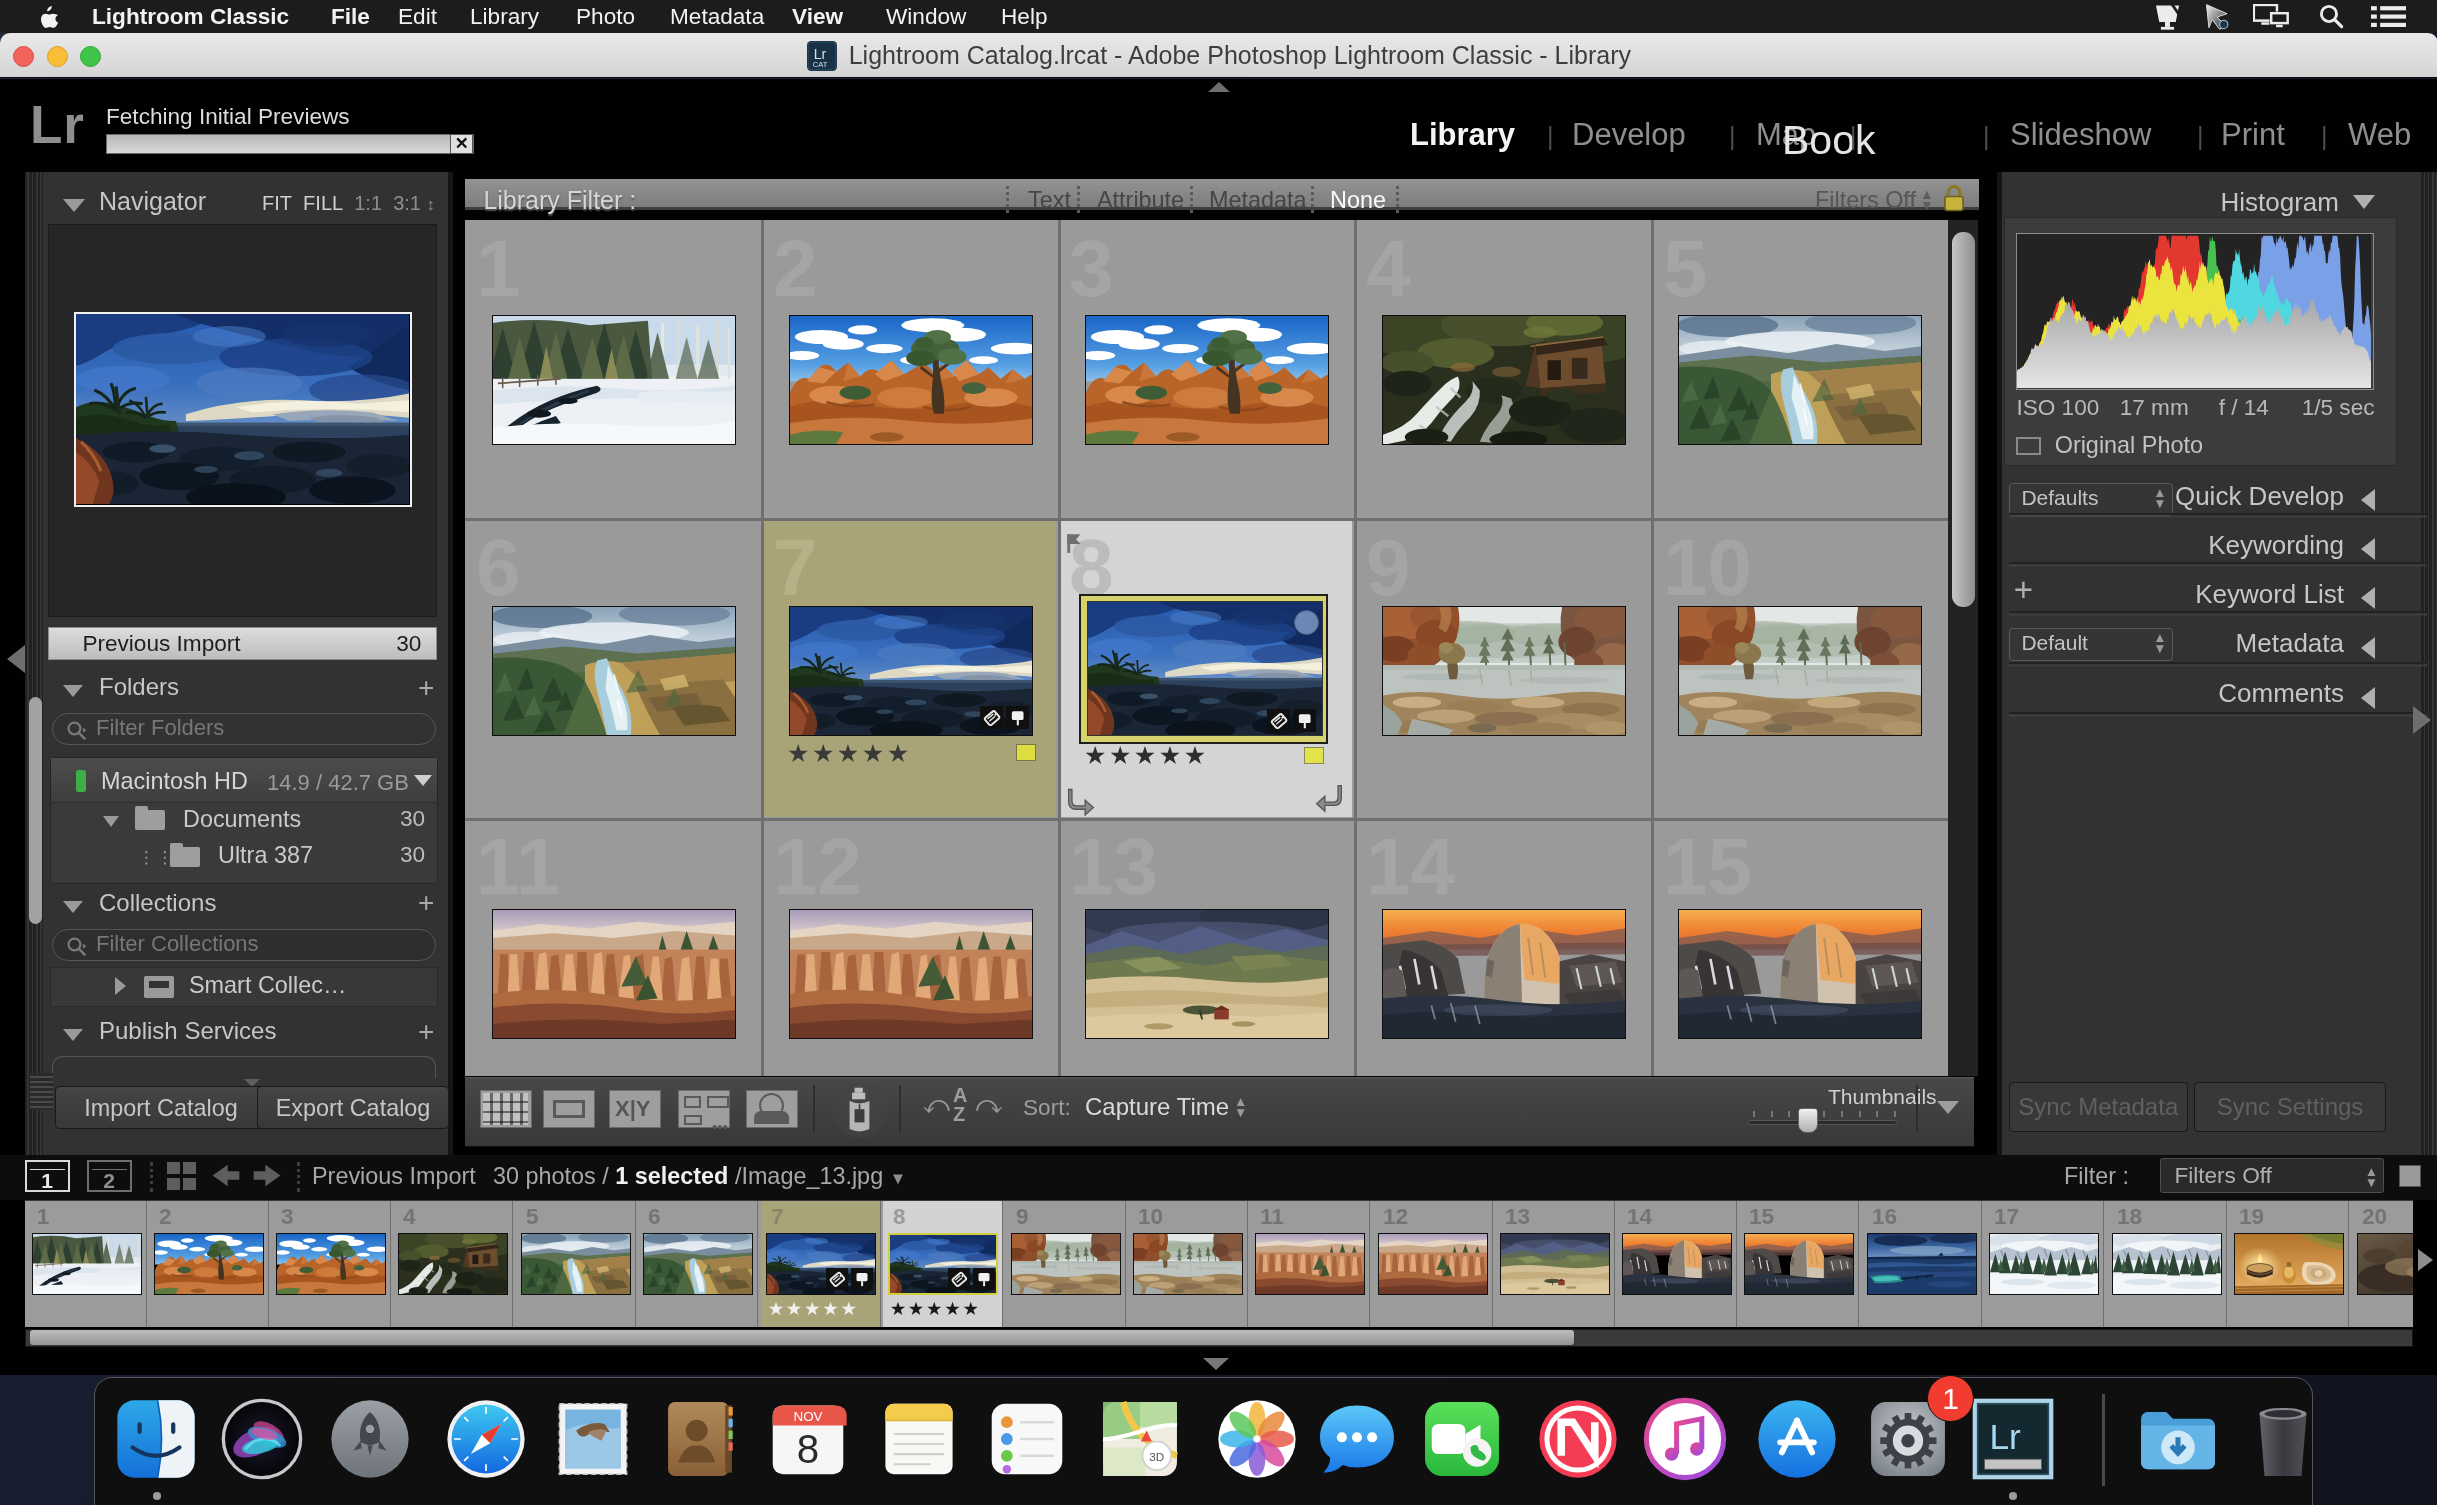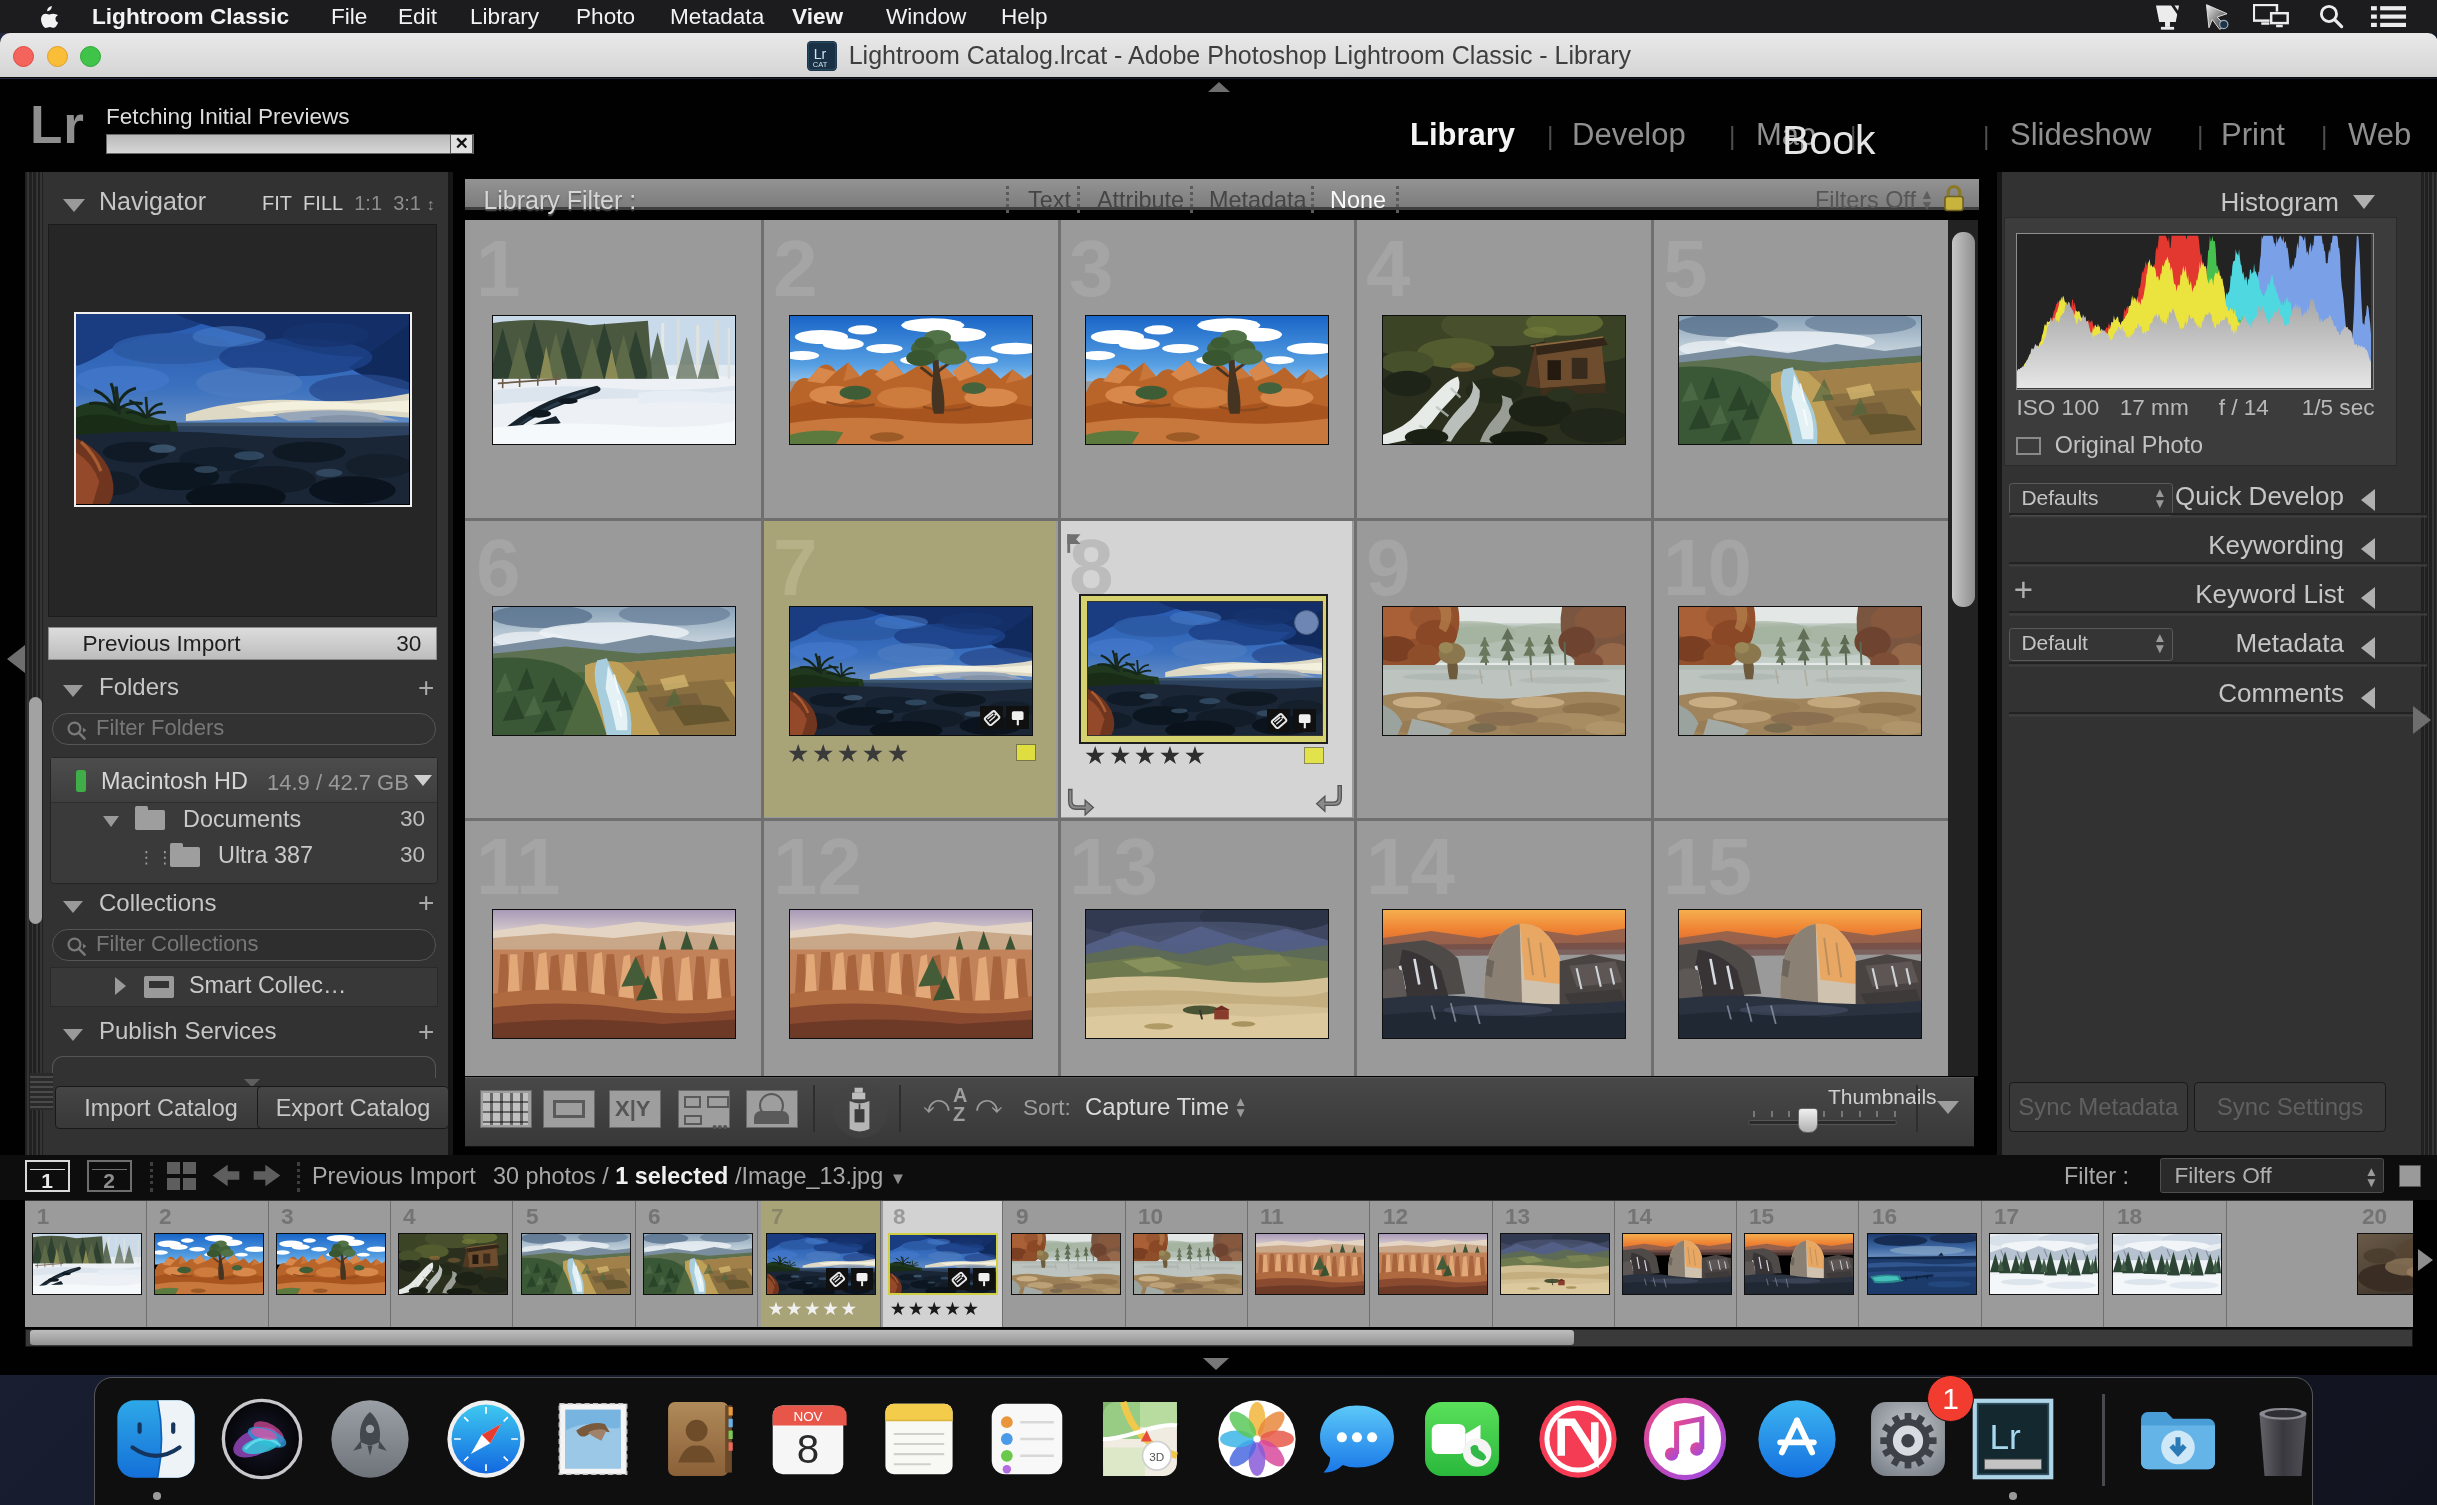--- a/index.html
+++ b/index.html
@@ -464,21 +464,21 @@
 <rect x="5" y="4.5" width="10" height="7.5" rx="1.4" fill="#f0f0f0"></rect>
 <rect x="9.2" y="12" width="1.8" height="4.5" fill="#f0f0f0"></rect>
 </symbol>
 </defs>
   </svg>
 <div class="abs" id="menubar">
     <svg class="abs" style="left:38px;top:5.8px" width="20" height="23.4" viewBox="0 0 17 20">
       <path fill="#f2f2f2" d="M11.7 0c.1 1.1-.3 2.2-1 3-.7.9-1.8 1.5-2.9 1.4-.1-1 .4-2.1 1-2.8C9.5.8 10.7.1 11.7 0zM15 7.1c-1.5-.9-3.4-.5-4.5 0-.6.3-1.2.3-1.9 0C7.4 6.6 6 6.2 4.6 7.1 1.7 8.9 2.2 13.6 4 16.4c.7 1.1 1.6 2.4 2.8 2.3.6 0 1-.2 1.5-.4.5-.2 1-.4 1.8-.4.7 0 1.2.2 1.7.4.5.2.9.4 1.5.4 1.2 0 2.1-1.3 2.8-2.4.5-.8.7-1.2 1.1-2.1-2.8-1.1-3.3-5.2-.2-6.1-.5-.6-1.2-1-2-1z"></path>
     </svg>
     <div class="mi" style="left:92px;font-weight:700">Lightroom Classic</div>
-    <div class="mi" style="left:331px;font-weight:400">File</div>
+    <div class="mi" style="left:331px;font-weight:700">File</div>
     <div class="mi" style="left:398px;font-weight:400">Edit</div>
     <div class="mi" style="left:470px;font-weight:400">Library</div>
     <div class="mi" style="left:576px;font-weight:400">Photo</div>
     <div class="mi" style="left:670px;font-weight:400">Metadata</div>
     <div class="mi" style="left:792px;font-weight:700">View</div>
     <div class="mi" style="left:886px;font-weight:400">Window</div>
     <div class="mi" style="left:1001px;font-weight:400">Help</div>
     <svg class="abs" style="left:2151px;top:2.5px" width="33" height="28" viewBox="0 0 40 34">
       <path d="M6 3 h28 l-4 20 H10 Z" fill="#ececec"></path>
       <path d="M25 1 l9 13" stroke="#1c1c1e" stroke-width="3.4"></path>
@@ -999,20 +999,26 @@
         <div class="abs" style="left:5px;top:32px;width:110px;height:62px;border:1.7px solid #101010;background:#000"><svg width="100%" height="100%" viewBox="0 0 200 110" preserveAspectRatio="none">
             <use href="#sK"></use>
           </svg></div>
       </div>
       <div class="abs" style="left:2082px;top:0;width:120px;height:127px;background:#9b9b9b;border-right:1.7px solid #6f6f6f">
         <div class="fnum" style="color:#747474">18</div>
         <div class="abs" style="left:5px;top:32px;width:110px;height:62px;border:1.7px solid #101010;background:#000"><svg width="100%" height="100%" viewBox="0 0 200 110" preserveAspectRatio="none">
             <use href="#sK"></use>
           </svg></div>
       </div>
+      <div class="abs" style="left:2204px;top:0;width:120px;height:127px;background:#9b9b9b;border-right:1.7px solid #6f6f6f">
+        <div class="fnum" style="color:#747474">19</div>
+        <div class="abs" style="left:5px;top:32px;width:110px;height:62px;border:1.7px solid #101010;background:#000"><svg width="100%" height="100%" viewBox="0 0 200 110" preserveAspectRatio="none">
+            <use href="#sL"></use>
+          </svg></div>
+      </div>
       <div class="abs" style="left:2327px;top:0;width:120px;height:127px;background:#9b9b9b;border-right:1.7px solid #6f6f6f">
         <div class="fnum" style="color:#747474">20</div>
         <div class="abs" style="left:5px;top:32px;width:110px;height:62px;border:1.7px solid #101010;background:#000"><svg width="100%" height="100%" viewBox="0 0 200 110" preserveAspectRatio="none">
             <use href="#sM"></use>
           </svg></div>
       </div>
 </div>
 <div class="abs tri" style="left:2418px;top:1170px;border-top:11.7px solid transparent;border-bottom:11.7px solid transparent;border-left:15px solid #8e8e8e"></div>
 <div class="abs" style="left:25px;top:1250px;width:2388px;height:18.4px;background:#3a3a3a;border:1.7px solid #161616"></div>
 <div class="abs" style="left:30px;top:1251px;width:1544px;height:15px;background:linear-gradient(#bdbdbd,#949494);border-radius:3.3px"></div>

